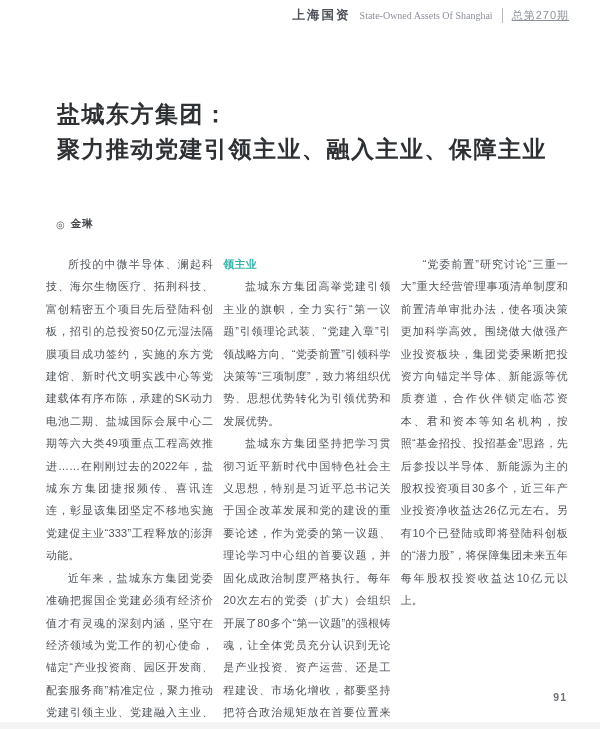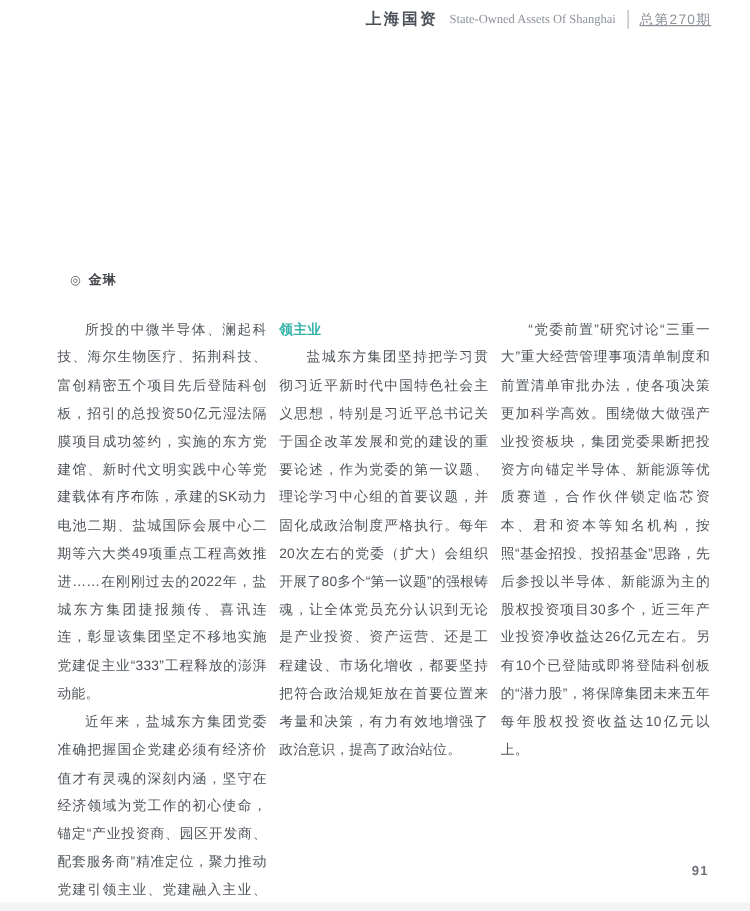--- a/index.html
+++ b/index.html
@@ -68,37 +68,42 @@
 
 <div class="page">
 
   <div class="header">
     <span class="mag-cn">上海国资</span>
     <span class="mag-en">State-Owned Assets Of Shanghai</span>
     <span class="header-divider"></span>
     <span class="issue">总第270期</span>
   </div>
 
+  <div class="title-block">
+    <div class="title-line">盐城东方集团：</div>
+    <div class="title-line">聚力推动党建引领主业、融入主业、保障主业</div>
+  </div>
 
 
   <div class="author-line">
     <span class="author-mark">◎</span>
     <span class="author-name">金琳</span>
   </div>
 
   <div class="columns">
 
     <div class="col">
       <p class="indent">所投的中微半导体、澜起科技、海尔生物医疗、拓荆科技、富创精密五个项目先后登陆科创板，招引的总投资50亿元湿法隔膜项目成功签约，实施的东方党建馆、新时代文明实践中心等党建载体有序布陈，承建的SK动力电池二期、盐城国际会展中心二期等六大类49项重点工程高效推进……在刚刚过去的2022年，盐城东方集团捷报频传、喜讯连连，彰显该集团坚定不移地实施党建促主业“333”工程释放的澎湃动能。</p>
       <p class="indent">近年来，盐城东方集团党委准确把握国企党建必须有经济价值才有灵魂的深刻内涵，坚守在经济领域为党工作的初心使命，锚定“产业投资商、园区开发商、配套服务商”精准定位，聚力推动党建引领主业、党建融入主业、党建保障主业，党建“丰产田”和转型“示范方”的双核齐驱，实现利税指标增幅和质态连续三年列盐城市国企前列。</p>
 
     </div>
 
     <div class="col">
       <p class="section-heading accent" style="color: rgb(53, 179, 171);">领主业</p>
+      <p class="indent">盐城东方集团高举党建引领主业的旗帜，全力实行“第一议题”引领理论武装、“党建入章”引领战略方向、“党委前置”引领科学决策等“三项制度”，致力将组织优势、思想优势转化为引领优势和发展优势。</p>
       <p class="indent">盐城东方集团坚持把学习贯彻习近平新时代中国特色社会主义思想，特别是习近平总书记关于国企改革发展和党的建设的重要论述，作为党委的第一议题、理论学习中心组的首要议题，并固化成政治制度严格执行。每年20次左右的党委（扩大）会组织开展了80多个“第一议题”的强根铸魂，让全体党员充分认识到无论是产业投资、资产运营、还是工程建设、市场化增收，都要坚持把符合政治规矩放在首要位置来考量和决策，有力有效地增强了政治意识，提高了政治站位。</p>
 
     </div>
 
     <div class="col">
       <p class="indent">“党委前置”研究讨论“三重一大”重大经营管理事项清单制度和前置清单审批办法，使各项决策更加科学高效。围绕做大做强产业投资板块，集团党委果断把投资方向锚定半导体、新能源等优质赛道，合作伙伴锁定临芯资本、君和资本等知名机构，按照“基金招投、投招基金”思路，先后参投以半导体、新能源为主的股权投资项目30多个，近三年产业投资净收益达26亿元左右。另有10个已登陆或即将登陆科创板的“潜力股”，将保障集团未来五年每年股权投资收益达10亿元以上。</p>
     </div>
 
   </div>
 

